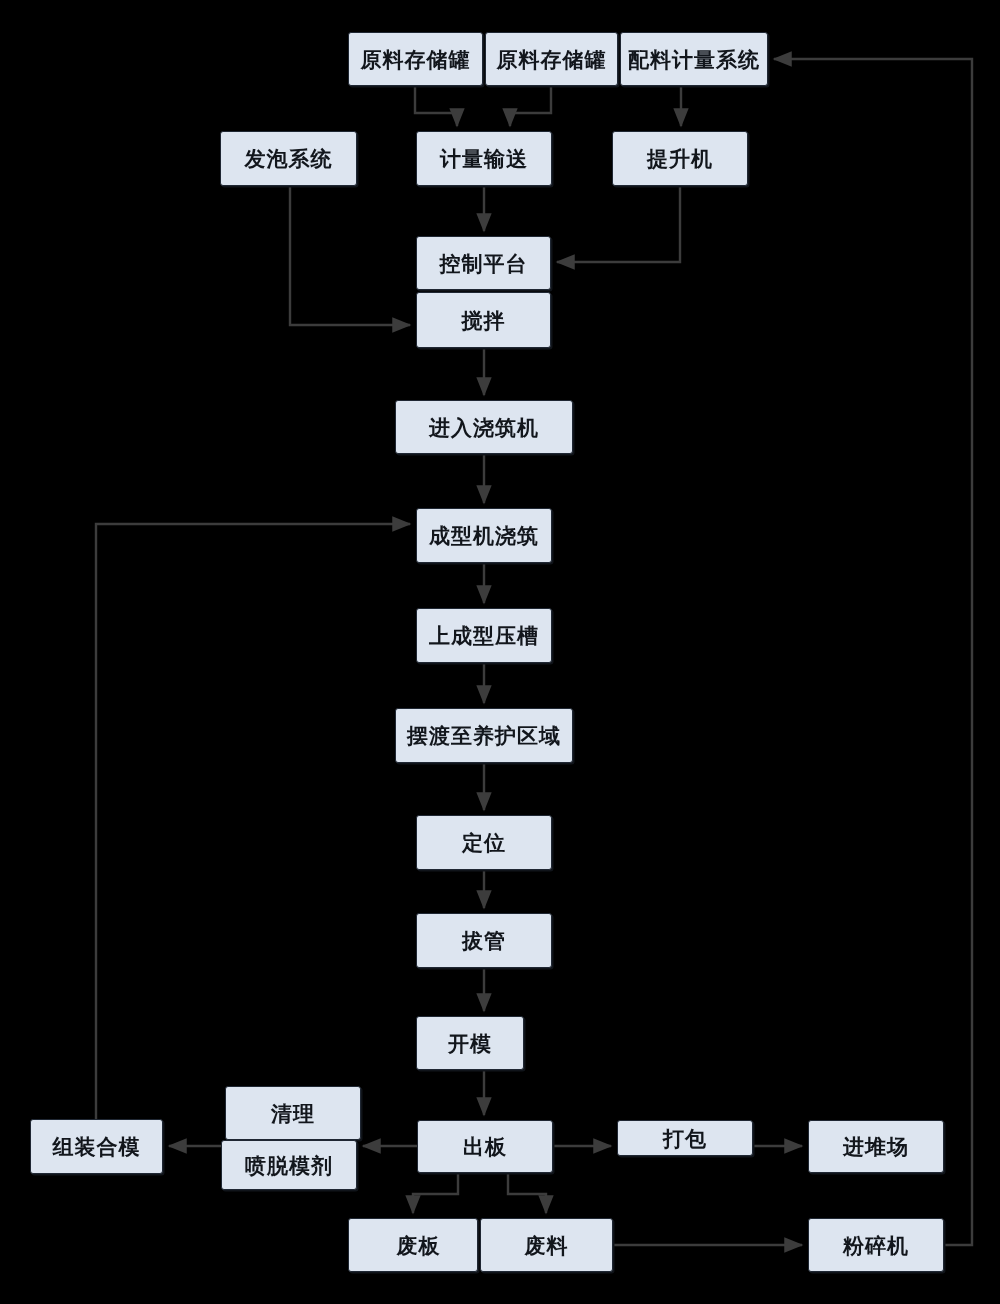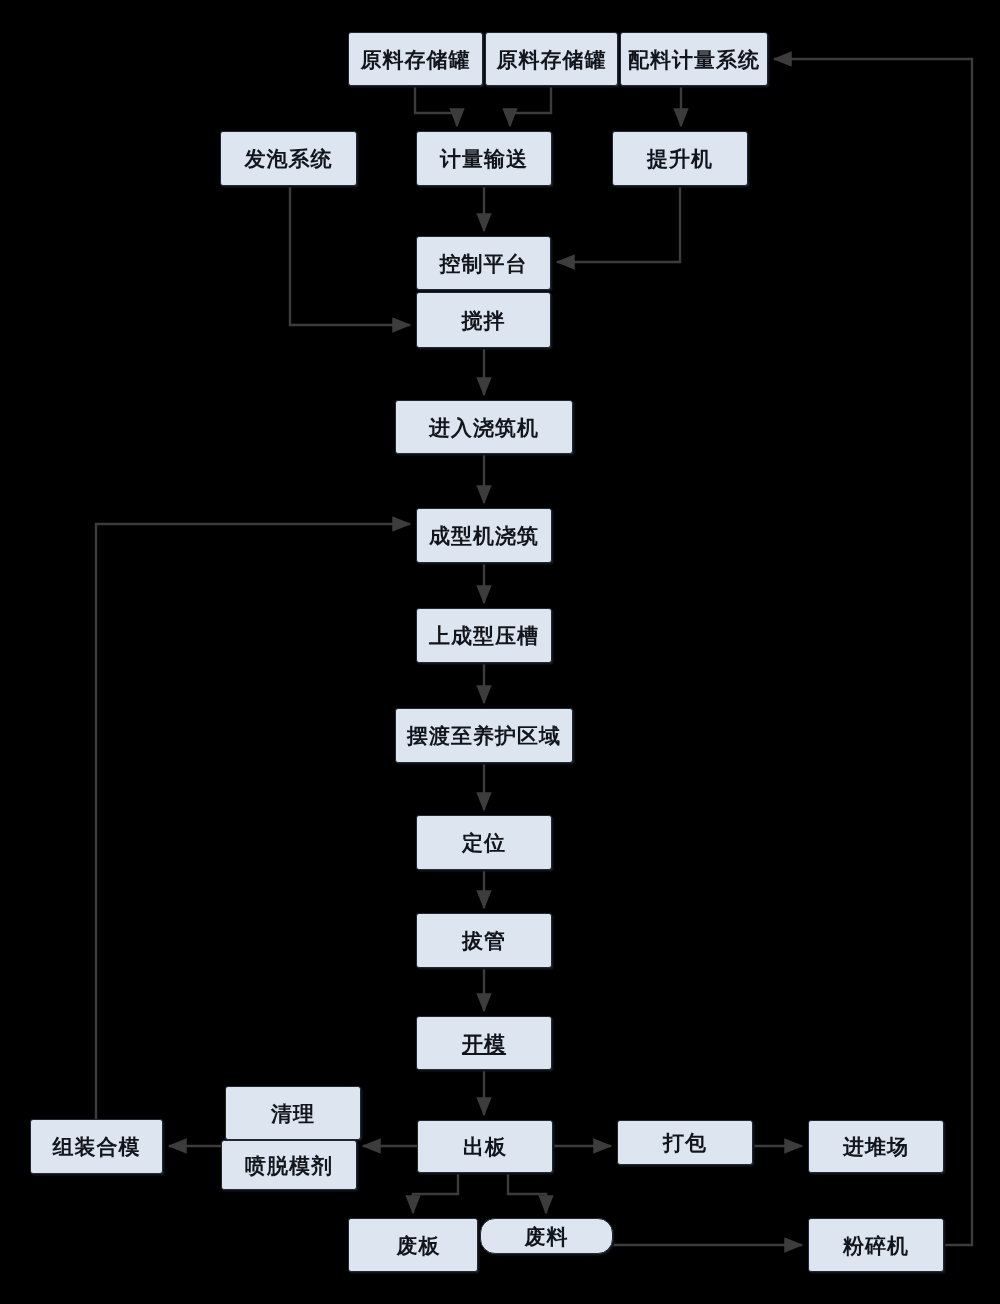--- a/index.html
+++ b/index.html
@@ -99,44 +99,44 @@
       </div>
       <div class="node" style="left: 395px; top: 708px; width: 178px; height: 55px;">
         <span>摆渡至养护区域</span>
       </div>
       <div class="node" style="left: 416px; top: 815px; width: 136px; height: 55px;">
         <span>定位</span>
       </div>
       <div class="node" style="left: 416px; top: 913px; width: 136px; height: 55px;">
         <span>拔管</span>
       </div>
-      <div class="node" style="left: 416px; top: 1016px; width: 136px; height: 54px; text-decoration: underline;">
+      <div class="node" style="left: 416px; top: 1016px; width: 108px; height: 54px;">
         <span>开模</span>
       </div>
       <div class="node" style="left: 225px; top: 1086px; width: 136px; height: 54px;">
         <span>清理</span>
       </div>
       <div class="node" style="left: 221px; top: 1140px; width: 136px; height: 50px;">
         <span>喷脱模剂</span>
       </div>
       <div class="node" style="left: 30px; top: 1119px; width: 133px; height: 55px;">
         <span>组装合模</span>
       </div>
       <div class="node" style="left: 417px; top: 1120px; width: 136px; height: 53px;">
         <span>出板</span>
       </div>
-      <div class="node" style="left: 617px; top: 1120px; width: 136px; height: 45px;">
+      <div class="node" style="left: 617px; top: 1120px; width: 136px; height: 36px;">
         <span>打包</span>
       </div>
       <div class="node" style="left: 808px; top: 1120px; width: 136px; height: 53px;">
         <span>进堆场</span>
       </div>
       <div class="node" style="left: 348px; top: 1218px; width: 130px; height: 54px; padding-left: 11px;">
         <span>废板</span>
       </div>
-      <div class="node" style="left: 480px; top: 1218px; width: 133px; height: 36px; border-radius: 15px;">
+      <div class="node" style="left: 480px; top: 1218px; width: 133px; height: 54px;">
         <span>废料</span>
       </div>
       <div class="node" style="left: 808px; top: 1218px; width: 136px; height: 54px;">
         <span>粉碎机</span>
       </div>
     </div>
 </div>
 
 </body></html>

